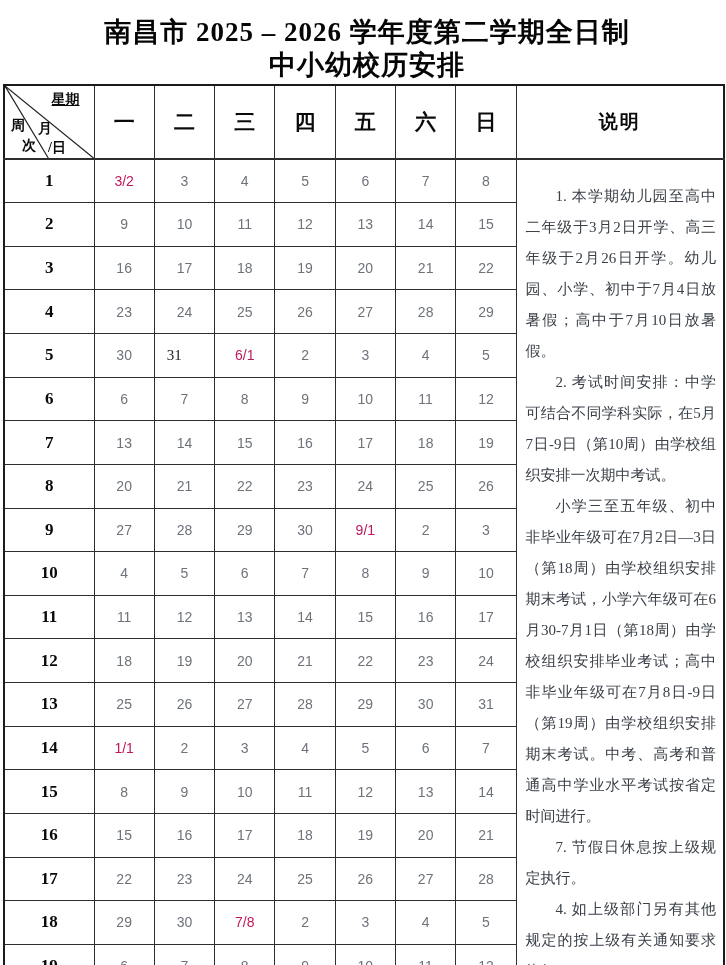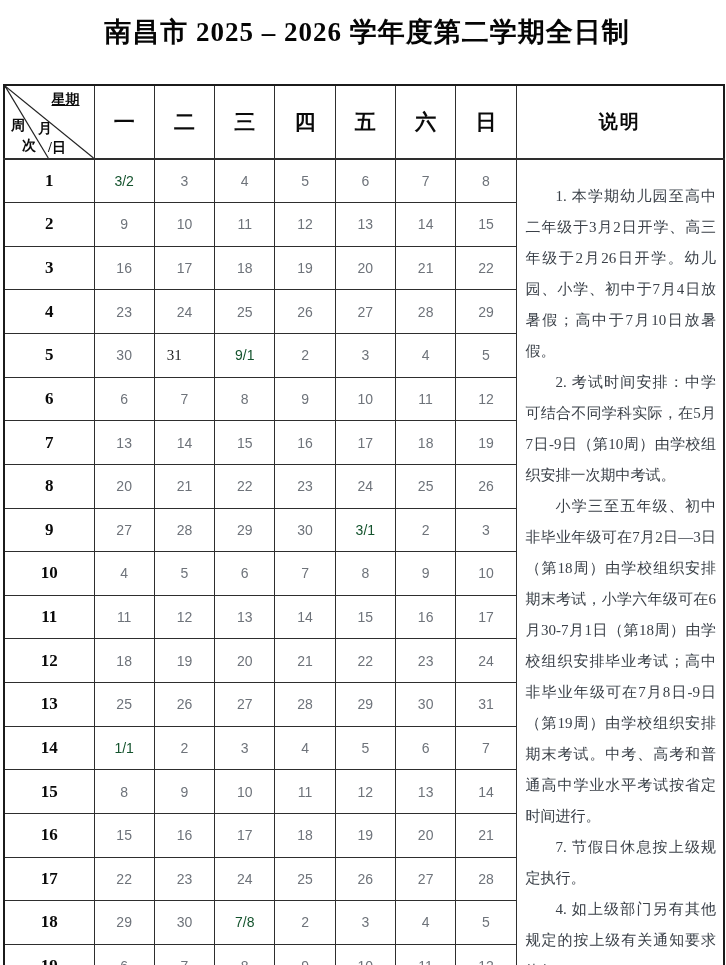--- a/index.html
+++ b/index.html
@@ -43,21 +43,21 @@
   td.week{
     text-align:center;vertical-align:middle;
     font-size:17px;font-weight:bold;color:#0a0a0a;
     font-family:"Liberation Serif", serif;
   }
   td.day{
     text-align:center;vertical-align:middle;
     font-size:14px;color:#6e737a;
     font-family:"Liberation Sans", sans-serif;
   }
-  td.day.month-start{color:#14532d;}
+  td.day.month-start{color:#be185d;}
   td.day.serif-num{
     font-family:"Liberation Serif", serif;
     color:#1c1c1c;font-size:15px;
     text-align:left;padding-left:12px;
   }
   td.notes{
     vertical-align:top;
     padding:21px 7px 0 9px;
     background:#ffffff;
   }
@@ -83,21 +83,21 @@
   .lbl-zhou{left:6px;top:33px;}
   .lbl-ci{left:17px;top:53px;}
   .lbl-month{left:33px;top:36px;}
   .lbl-day{left:43px;top:55px;}
 </style>
 </head>
 <body>
 
 <div class="page">
 
-  <h1 class="title"><span>南昌市 2025 – 2026 学年度第二学期全日制</span><br></h1>
+  <h1 class="title"><span>南昌市 2025 – 2026 学年度第二学期全日制</span><br><span>中小幼校历安排</span></h1>
 
   <table class="cal">
     <colgroup>
       <col class="c-week">
       <col class="c-day">
         <col class="c-day">
         <col class="c-day">
         <col class="c-day">
         <col class="c-day">
         <col class="c-day">
@@ -174,21 +174,21 @@
       <td class="day">25</td>
       <td class="day">26</td>
       <td class="day">27</td>
       <td class="day">28</td>
       <td class="day">29</td>
     </tr>
         <tr>
       <td class="week">5</td>
       <td class="day">30</td>
       <td class="day serif-num">31</td>
-      <td class="day month-start">9/1</td>
+      <td class="day month-start">6/1</td>
       <td class="day">2</td>
       <td class="day">3</td>
       <td class="day">4</td>
       <td class="day">5</td>
     </tr>
         <tr>
       <td class="week">6</td>
       <td class="day">6</td>
       <td class="day">7</td>
       <td class="day">8</td>
@@ -216,21 +216,21 @@
       <td class="day">24</td>
       <td class="day">25</td>
       <td class="day">26</td>
     </tr>
         <tr>
       <td class="week">9</td>
       <td class="day">27</td>
       <td class="day">28</td>
       <td class="day">29</td>
       <td class="day">30</td>
-      <td class="day month-start">3/1</td>
+      <td class="day month-start">9/1</td>
       <td class="day">2</td>
       <td class="day">3</td>
     </tr>
         <tr>
       <td class="week">10</td>
       <td class="day">4</td>
       <td class="day">5</td>
       <td class="day">6</td>
       <td class="day">7</td>
       <td class="day">8</td>

